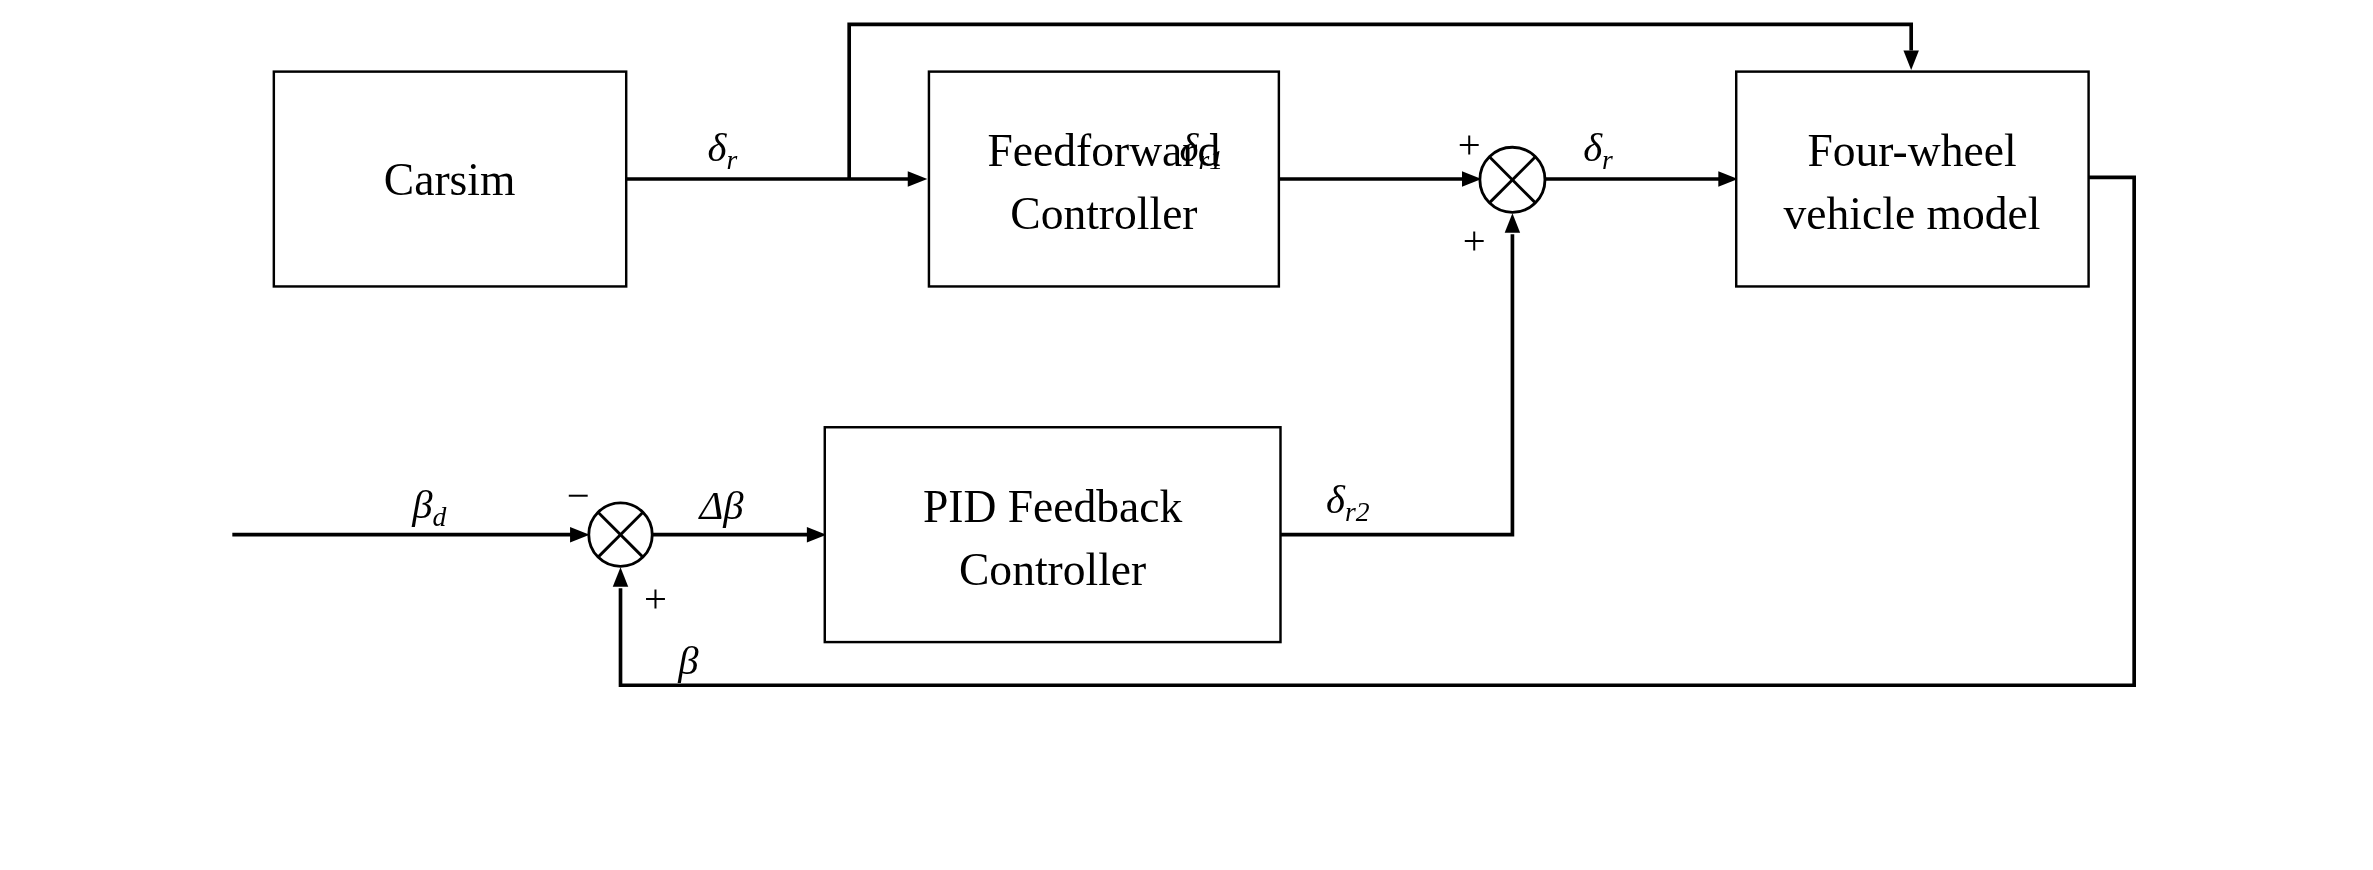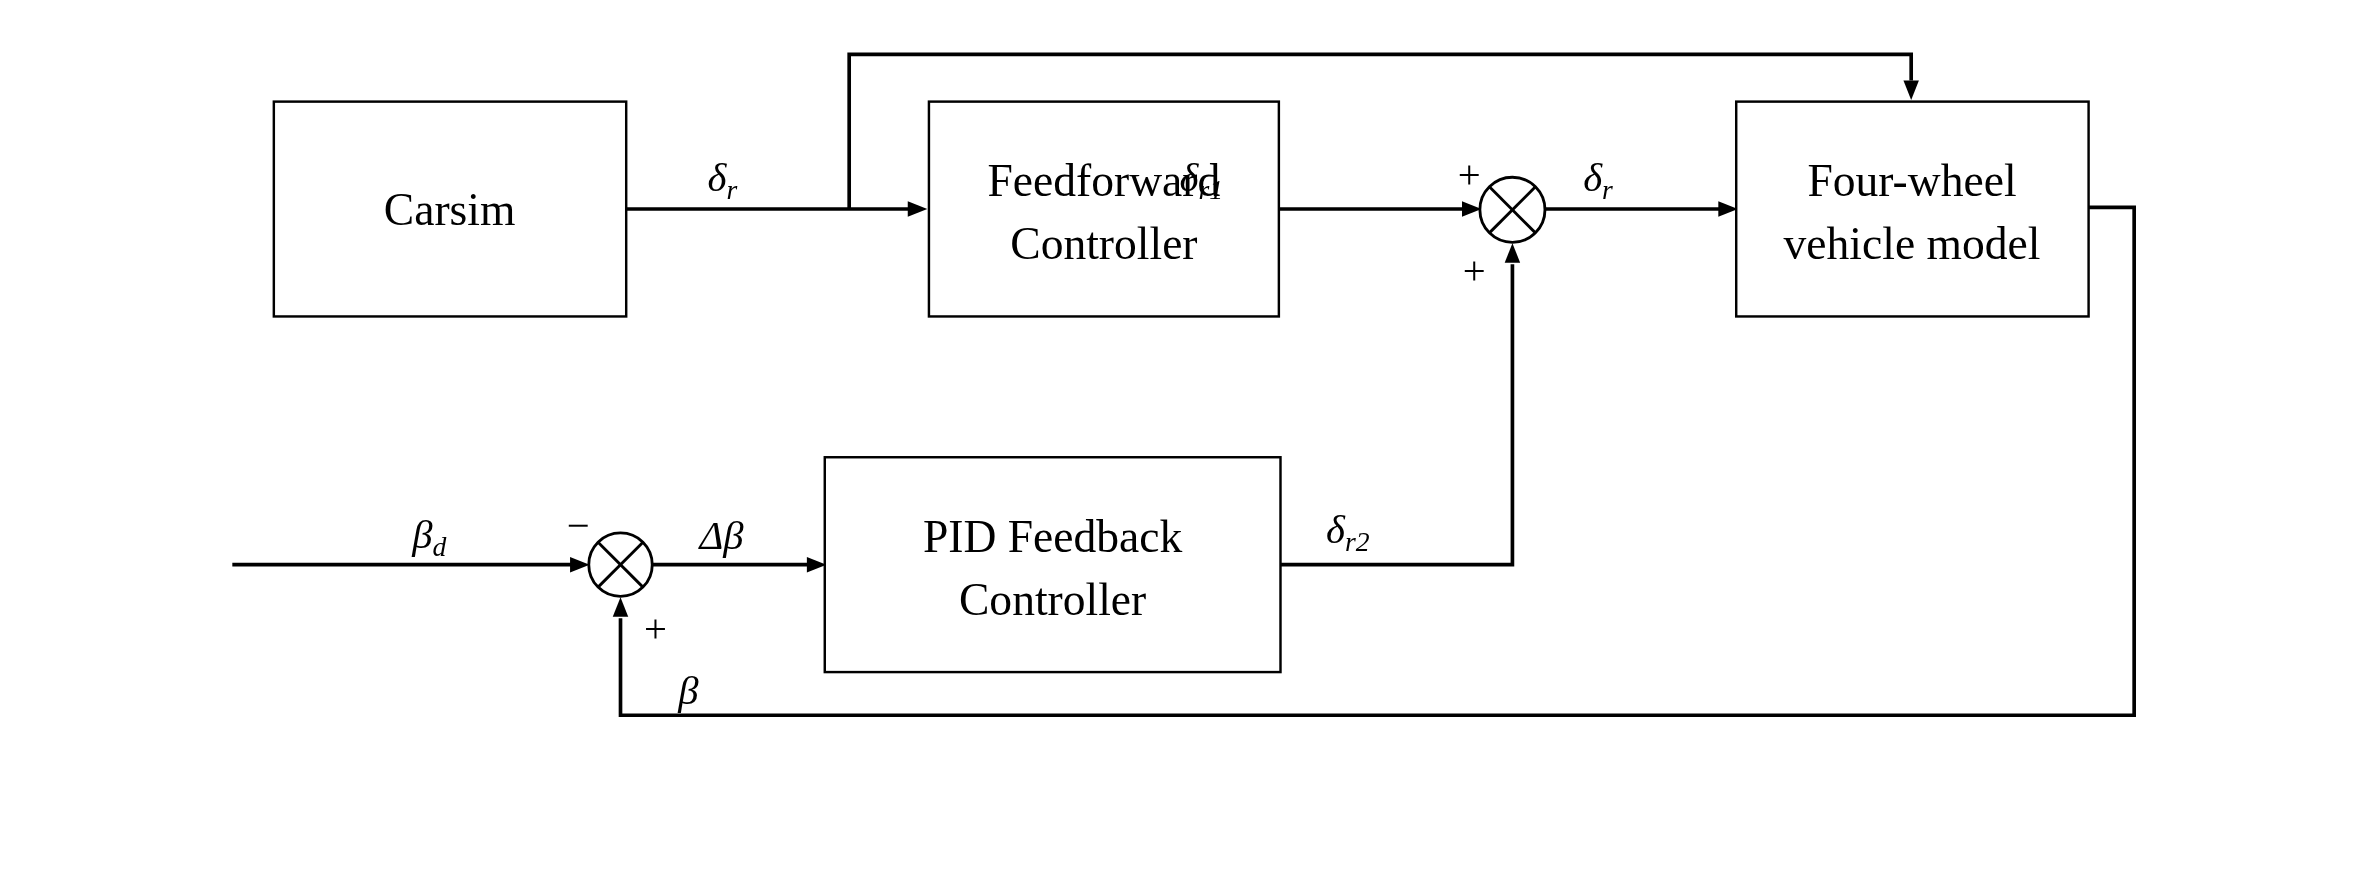--- a/index.html
+++ b/index.html
@@ -6,21 +6,20 @@
     margin: 0;
     padding: 0;
     background: #ffffff;
   }
   .stage {
     position: relative;
     width: 2373px;
     height: 708px;
     background: #ffffff;
     overflow: hidden;
-    margin-top: 30px;
   }
   .stage svg {
     position: absolute;
     inset: 0;
     display: block;
     width: 100%;
     height: 100%;
   }
   .flow-line {
     fill: none;

